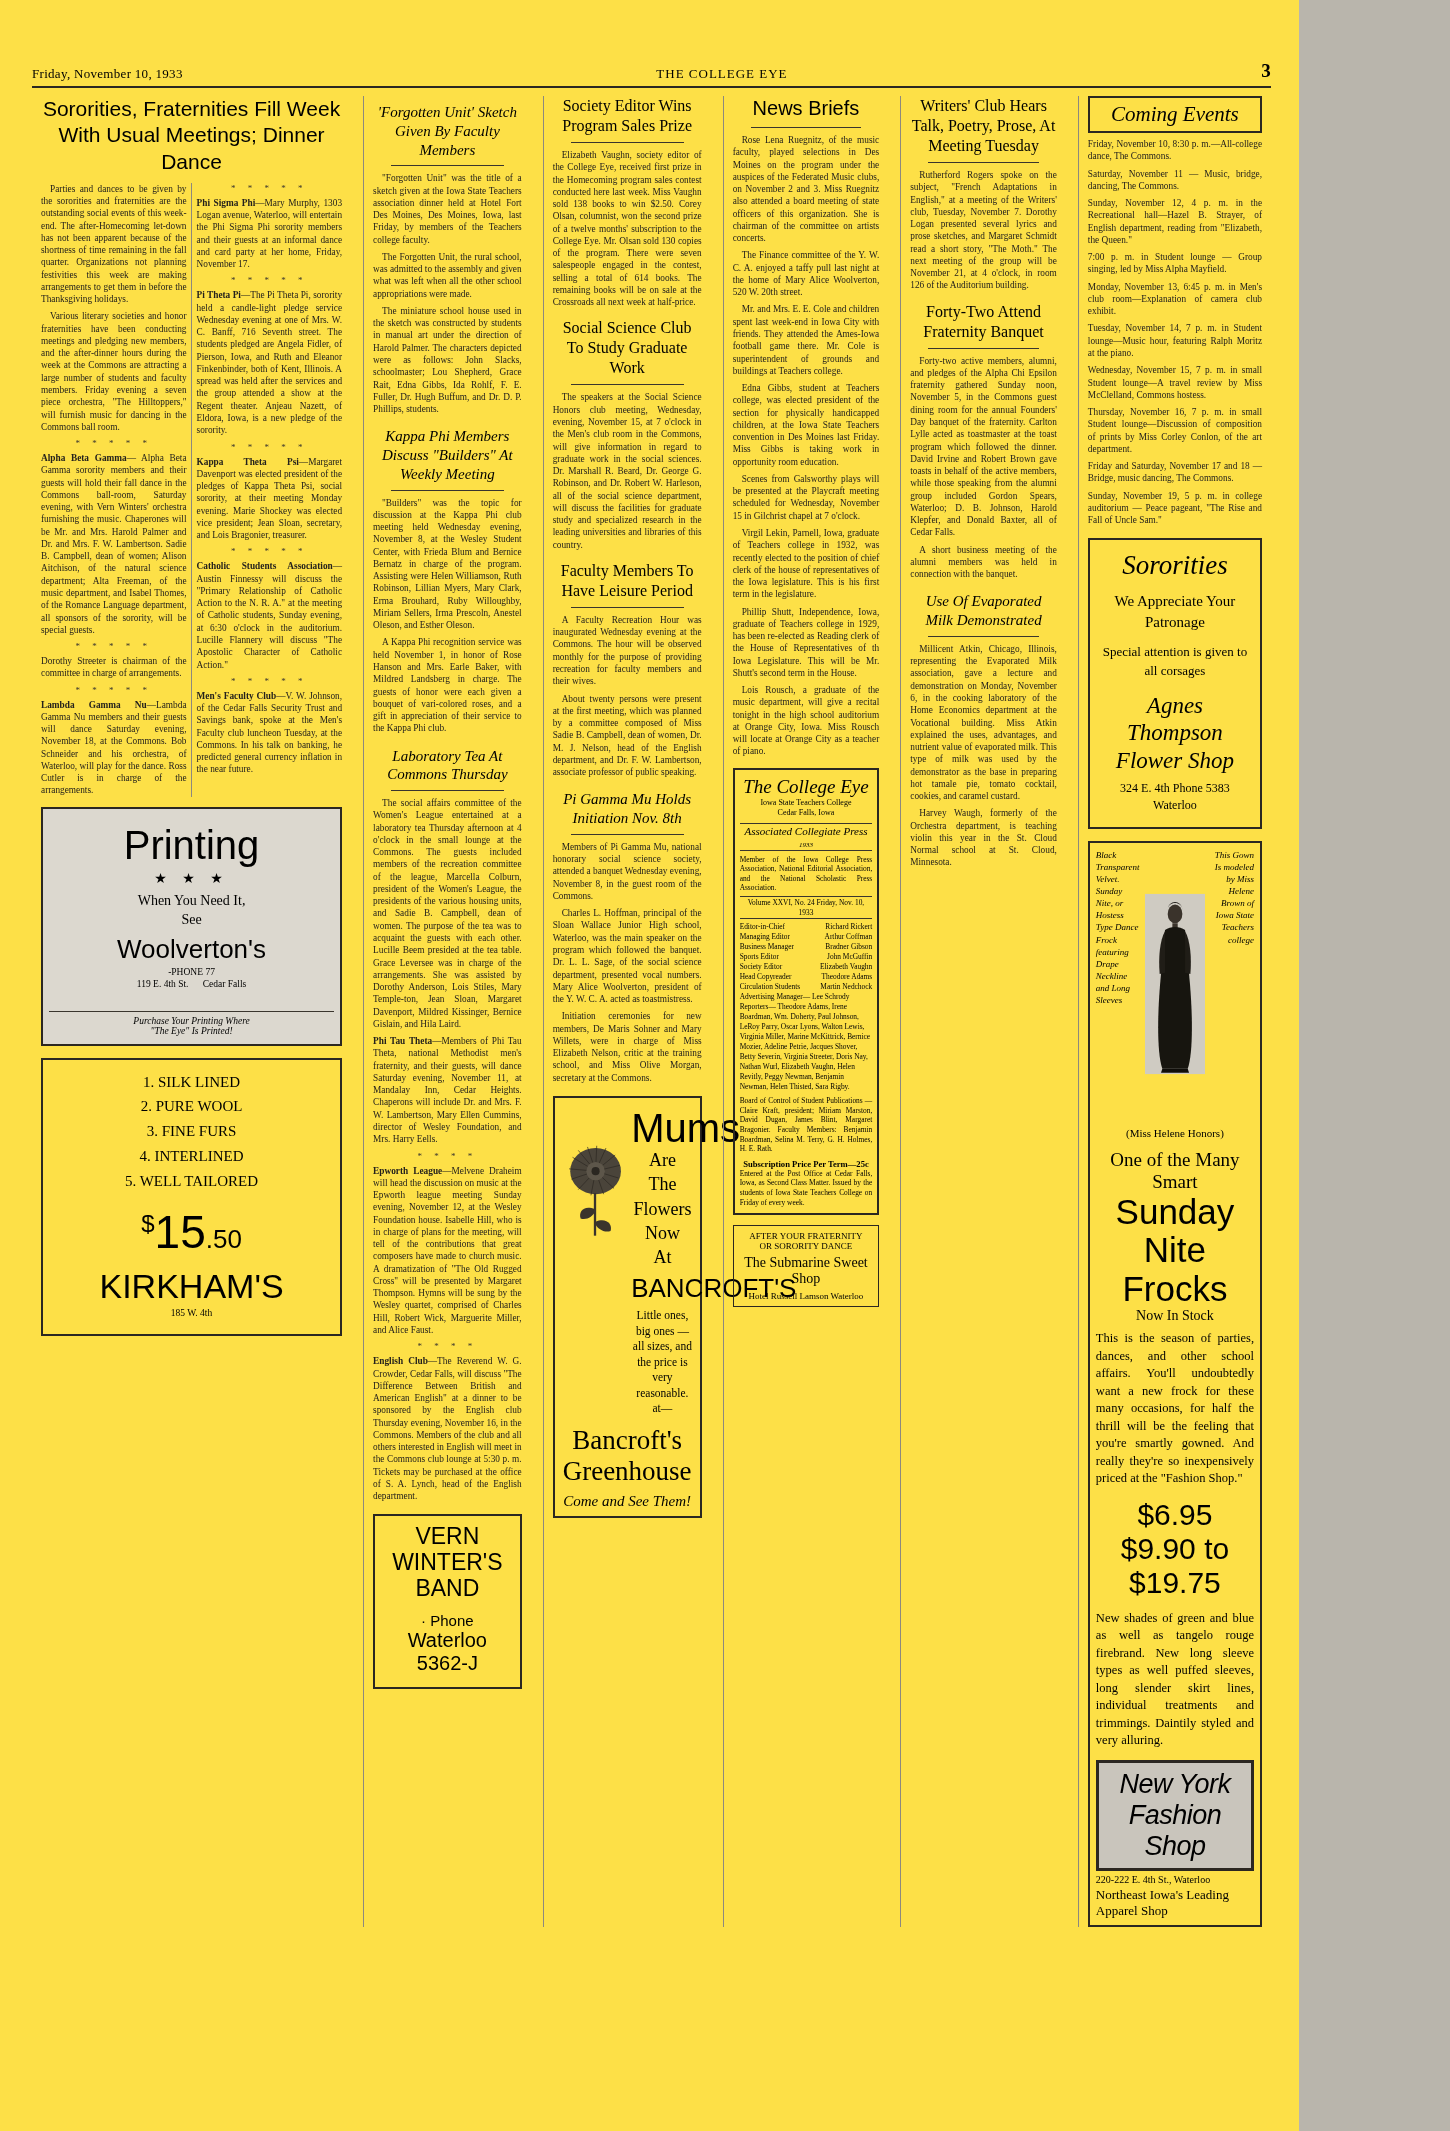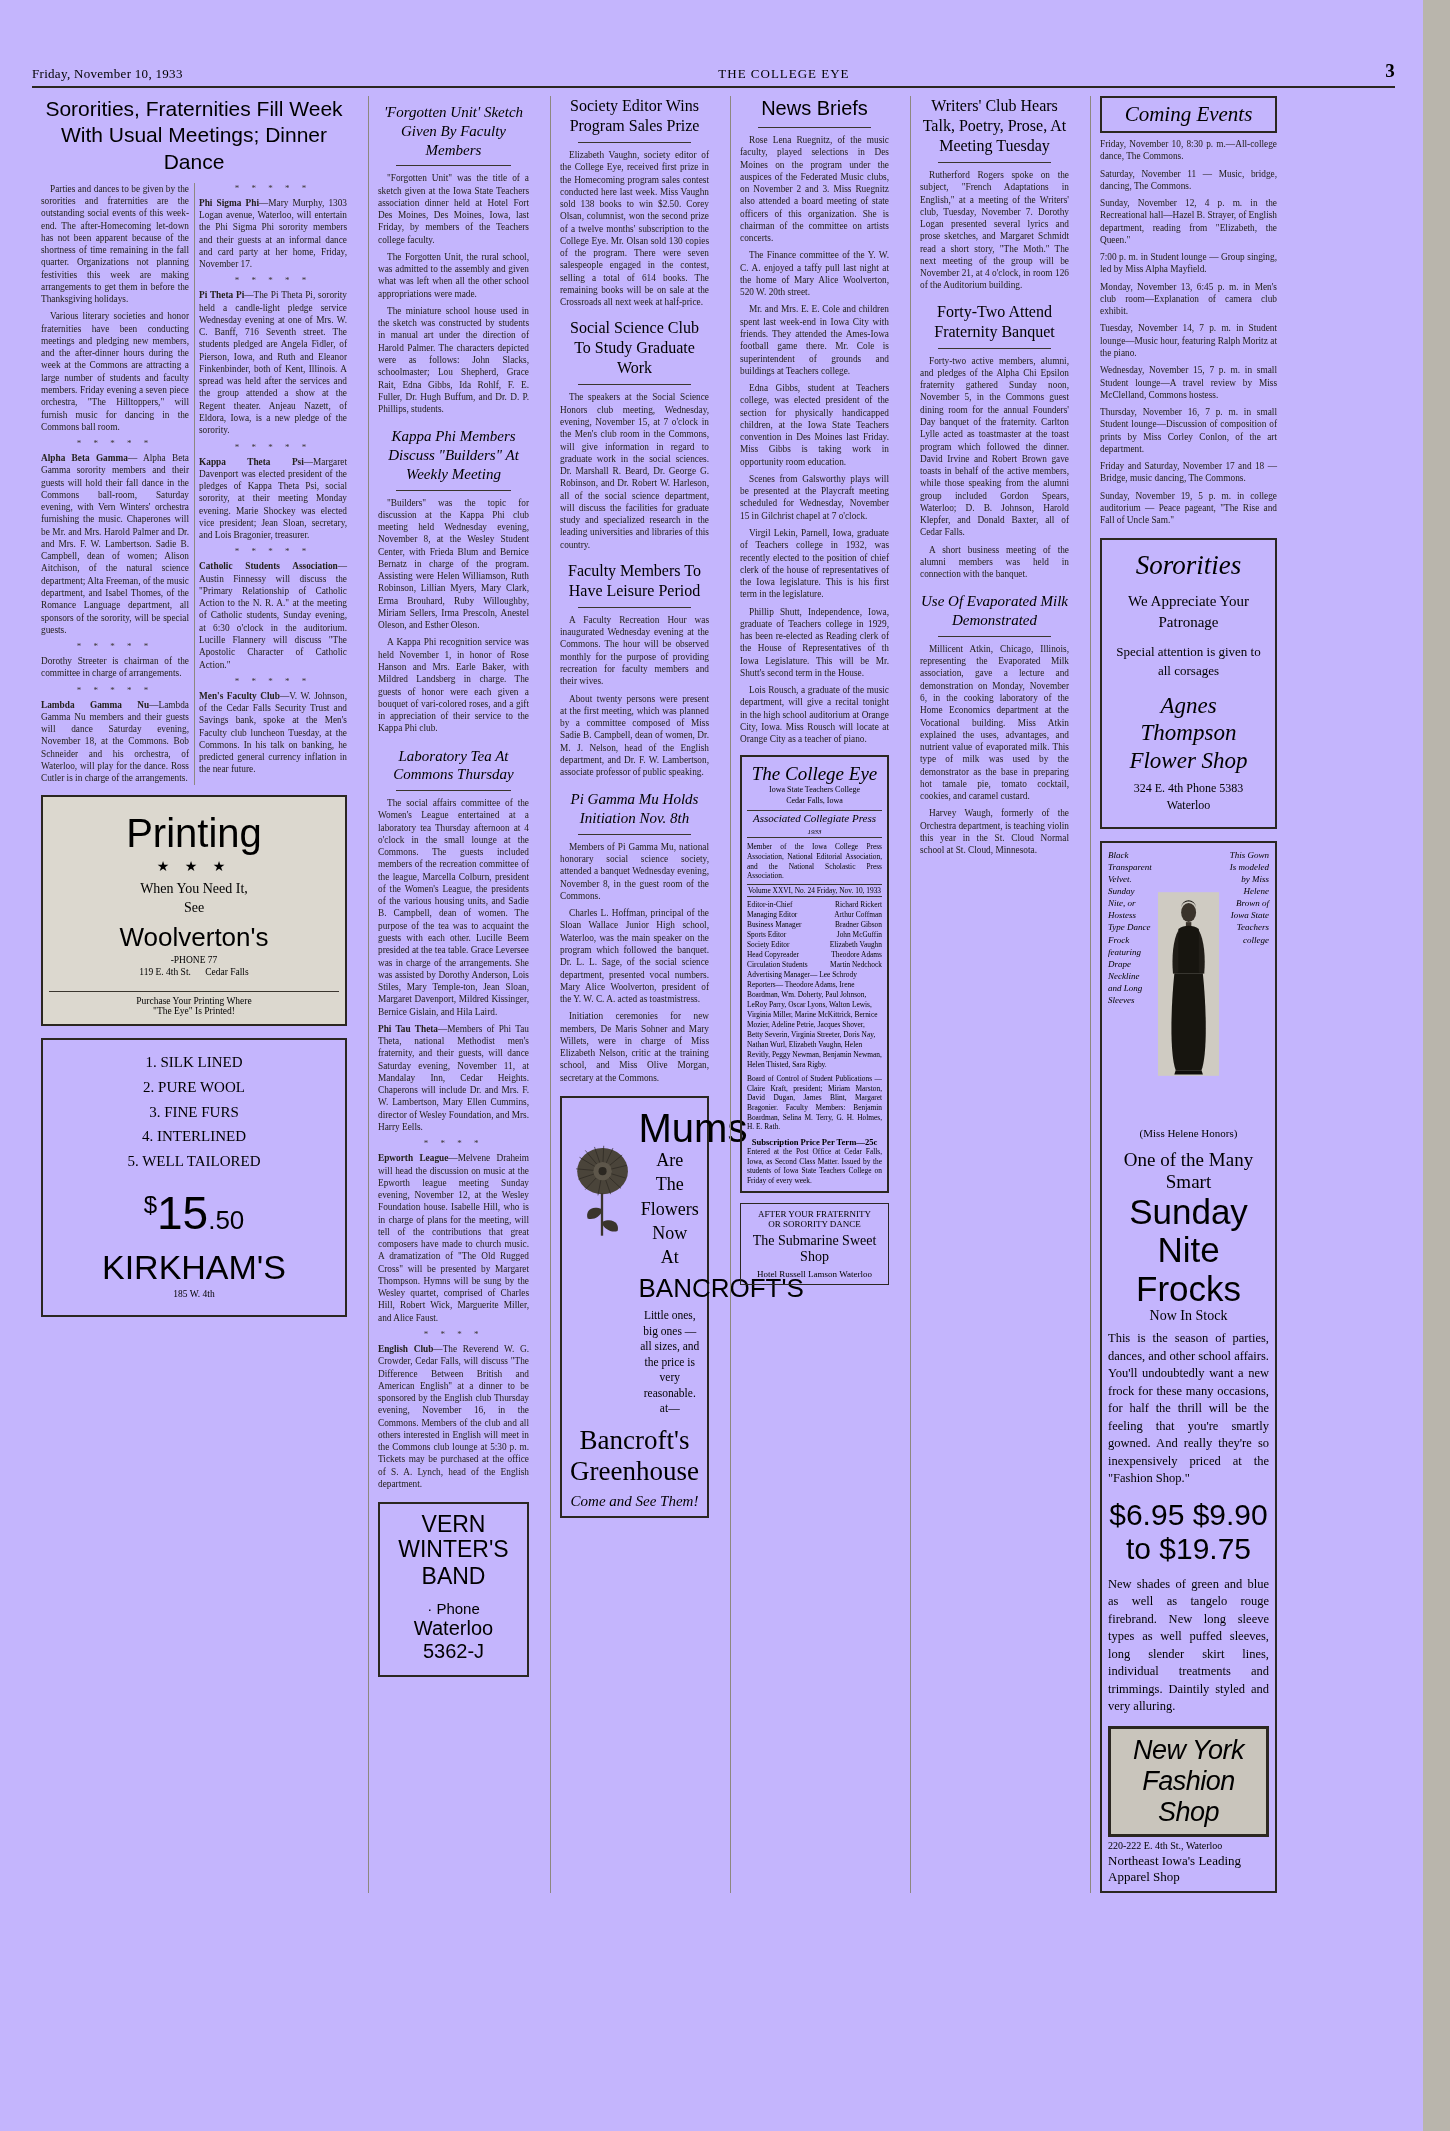--- a/index.html
+++ b/index.html
@@ -2,23 +2,23 @@
 <html><head>
 <meta charset="utf-8">
 <style>
   * { box-sizing: border-box; }
   body {
     margin: 0;
     background: #b9b5ac;
     font-family: "Liberation Serif", serif;
   }
   .page {
-    width: 1423px;
+    width: 1299px;
     height: 2131px;
-    background: #c4b5fd;
+    background: #fde047;
     position: relative;
     padding: 60px 28px 20px 32px;
   }
   .masthead {
     display: flex;
     justify-content: space-between;
     align-items: flex-end;
     font-size: 13px;
     letter-spacing: 0.3px;
     padding-bottom: 4px;
@@ -105,21 +105,21 @@
   }
   .printing-title {
     font-size: 40px;
     font-family: "Liberation Sans", sans-serif;
     margin: 6px 0 2px 0;
   }
   .ad-stars { font-size: 14px; letter-spacing: 6px; margin: 2px 0 6px 0; }
   .ad-line { font-size: 14px; margin: 3px 0; font-family:"Liberation Serif",serif;}
   .ad-store { font-size: 26px; font-family: "Liberation Sans", sans-serif; margin: 6px 0 2px; }
   .ad-small { font-size: 9.5px; margin: 2px 0; }
-  .ad-note { font-size: 9.5px; border-top: 1px solid #3a352e; margin-top: 14px; padding-top: 4px; }
+  .ad-note { font-size: 9.5px; border-top: 1px solid #3a352e; margin-top: 22px; padding-top: 4px; font-style: italic; }
 
   .coats {
     border: 2px solid #2b2721;
     margin-top: 12px;
     padding: 10px 8px 14px;
     text-align: center;
   }
   .coats-title {
     font-family: "Liberation Sans", sans-serif;
     font-size: 74px;

